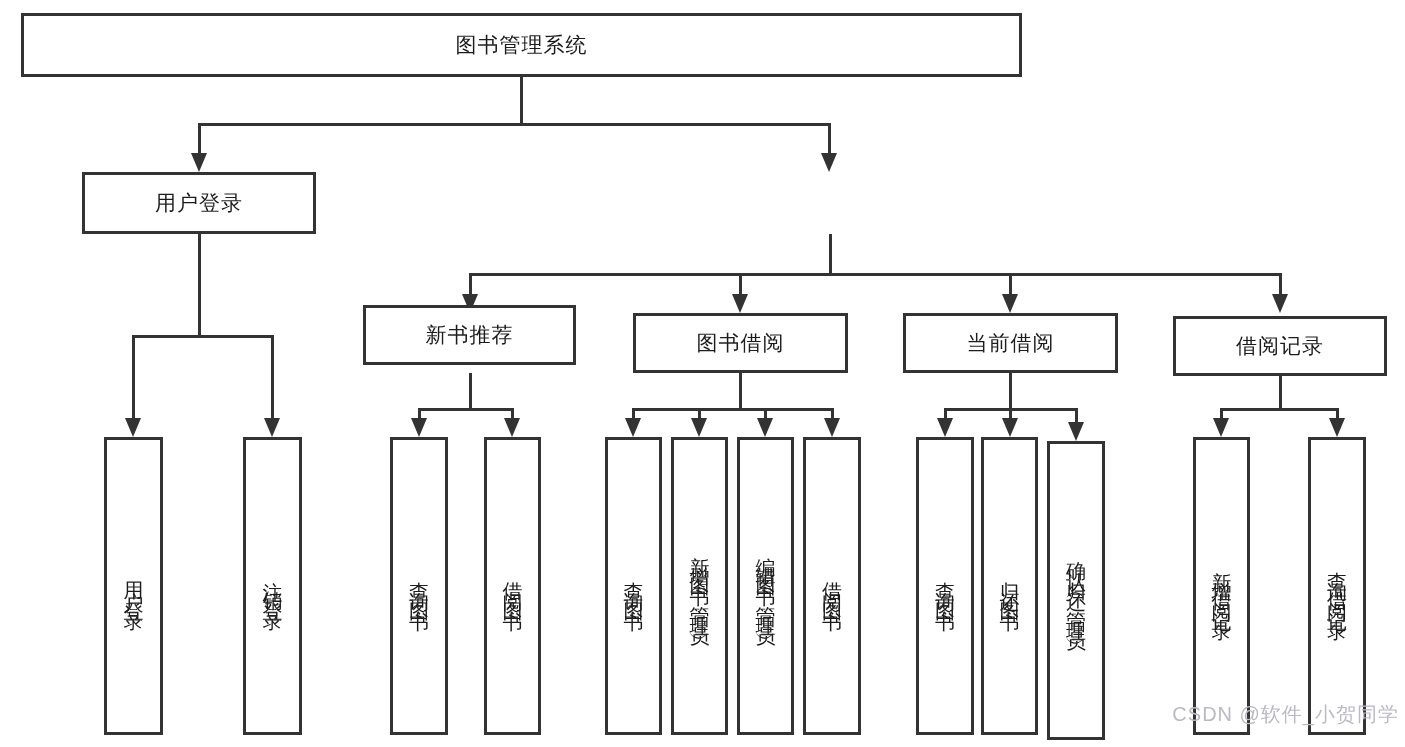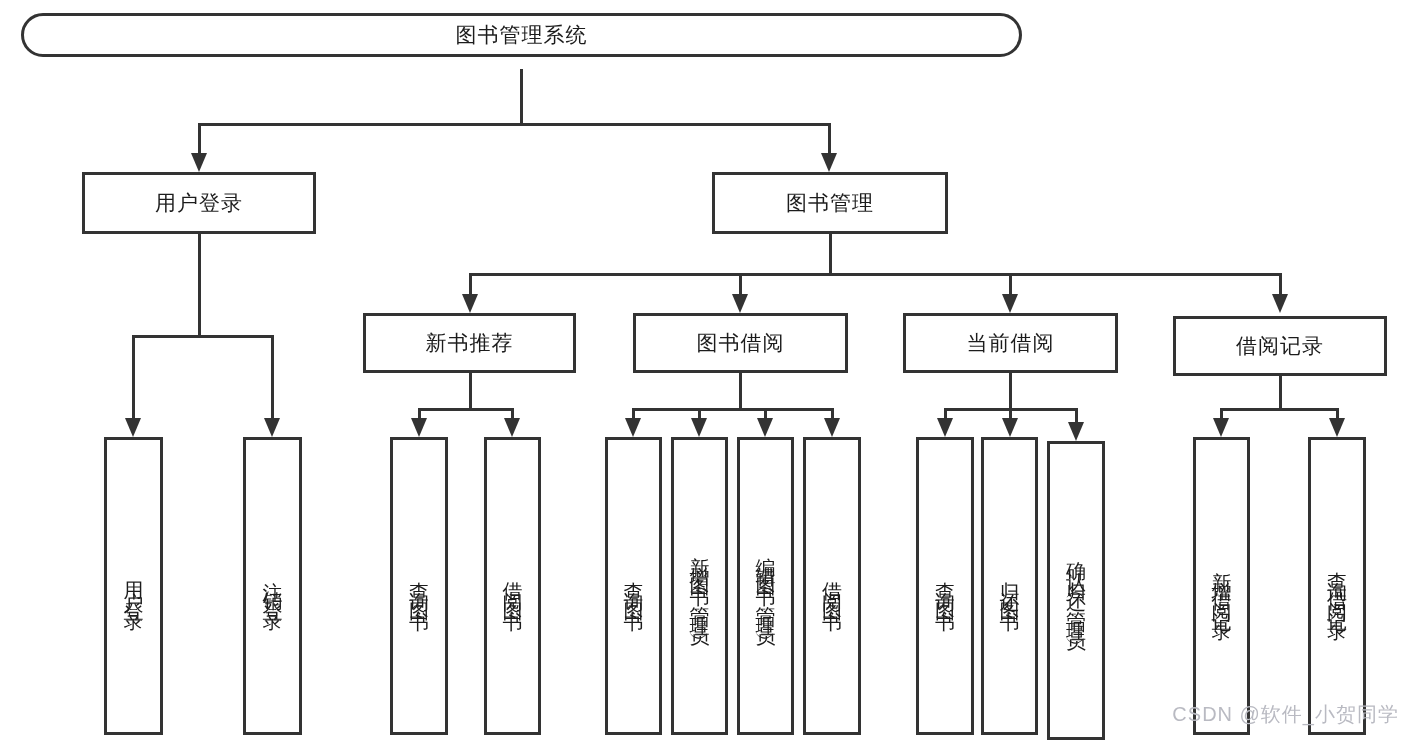--- a/index.html
+++ b/index.html
@@ -62,32 +62,29 @@
     z-index:5;
     font-family:"Liberation Sans","DejaVu Sans",sans-serif;
     white-space:nowrap;
   }
 </style>
 </head>
 <body>
 
 <div class="canvas">
 
-  <div class="box h" style="left:21px;top:13px;width:1001px;height:44px;border-radius:23px;">
+  <div class="box h" style="left:21px;top:13px;width:1001px;height:64px;">
     <span>图书管理系统</span>
   </div>
 
   <div class="box h" style="left:82px;top:172px;width:234px;height:62px;">
     <span>用户登录</span>
   </div>
-  <div class="box h" style="left:712px;top:172px;width:236px;height:62px;">
-    <span>图书管理</span>
-  </div>
 
-  <div class="box h" style="left:363px;top:313px;width:213px;height:60px;">
+  <div class="box h" style="left:363px;top:305px;width:213px;height:60px;">
     <span>新书推荐</span>
   </div>
   <div class="box h" style="left:633px;top:313px;width:215px;height:60px;">
     <span>图书借阅</span>
   </div>
   <div class="box h" style="left:903px;top:313px;width:215px;height:60px;">
     <span>当前借阅</span>
   </div>
   <div class="box h" style="left:1173px;top:316px;width:214px;height:60px;">
     <span>借阅记录</span>

